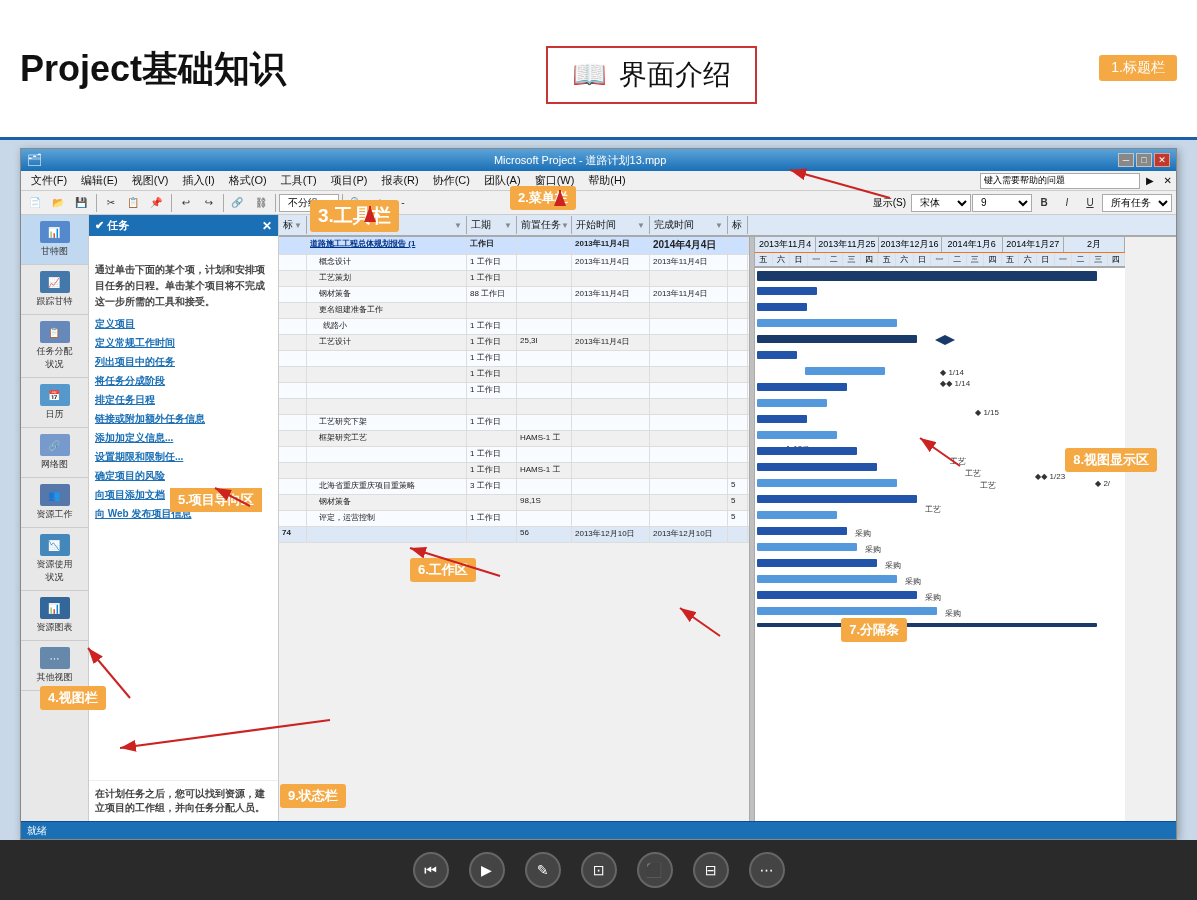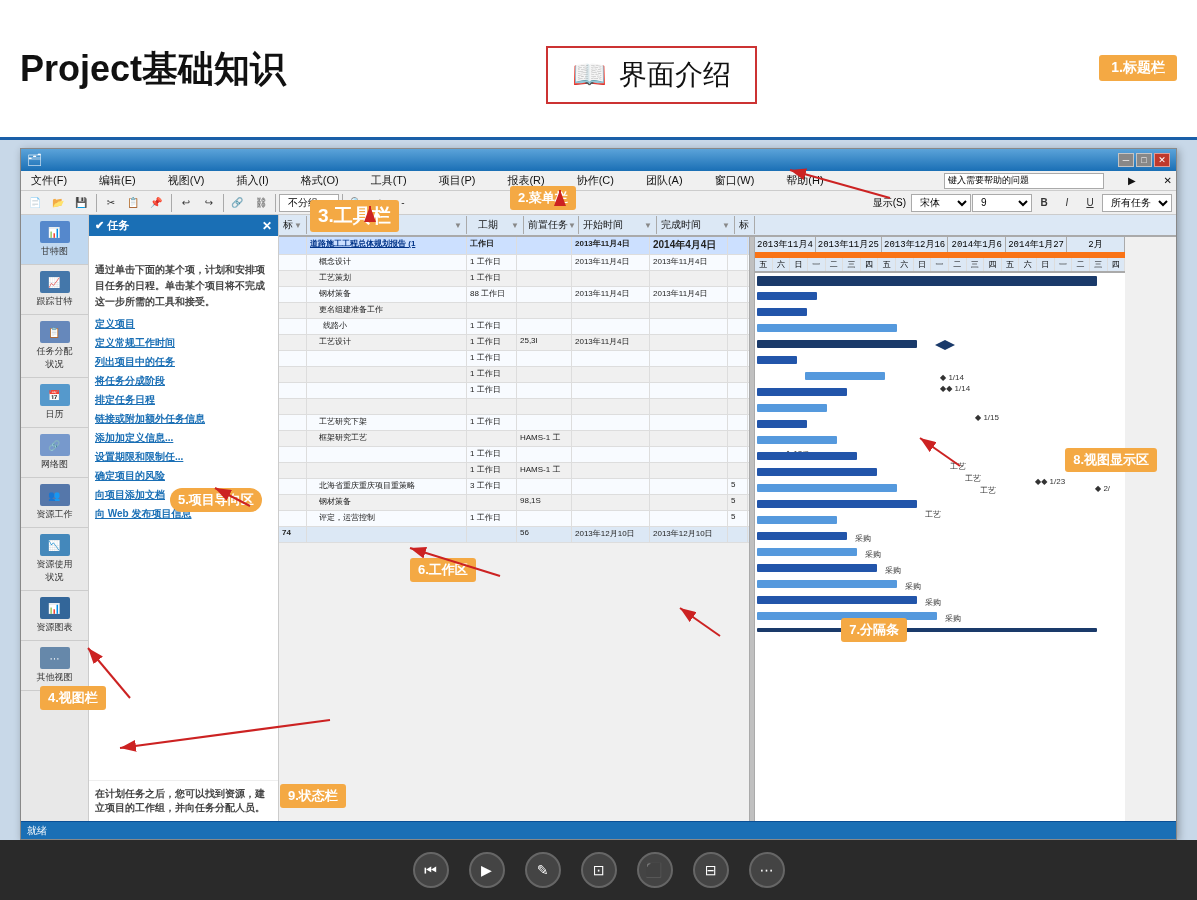--- a/index.html
+++ b/index.html
@@ -73,21 +73,21 @@
     .tb-btn.max { background: #888; }
     .tb-btn.min { background: #888; }
 
     
     .menu-bar {
       background: #f0f0f0;
       height: 20px;
       display: flex;
       align-items: center;
       padding: 0 4px;
-      gap: 20px;
+      gap: 2px;
       border-bottom: 1px solid #ccc;
       font-size: 11px;
       color: #111;
     }
     .menu-item {
       padding: 1px 6px;
       cursor: pointer;
       white-space: nowrap;
     }
 
@@ -299,24 +299,23 @@
       overflow: hidden;
       background: white;
     }
     .gantt-header {
       background: #dce8f5;
       border-bottom: 2px solid #aaa;
     }
     .gantt-header-top {
       display: flex;
       font-size: 9px;
-      border-bottom: 6px solid #f97316;
+      border-bottom: 1px solid #f97316;
       min-height: 11px;
       align-items: center;
-      font-family: Liberation Mono, monospace;
     }
     .gantt-month {
       flex: 1;
       text-align: center;
       border-right: 1px solid #aaa;
       font-size: 9px;
       padding: 1px 2px;
       white-space: nowrap;
     }
     .gantt-header-bottom {
@@ -391,30 +390,31 @@
 
 <div class="header-area">
   <span style="font-size:36px;font-weight:bold;color:#111;">Project基础知识</span>
   <div style="display:flex;flex-direction:column;align-items:center;gap:10px;">
     <div style="border:2px solid #cc3333;padding:8px 24px;display:flex;align-items:center;gap:12px;font-size:26px;margin-top:10px;">
       <span style="color:#2a8a2a;font-size:28px;">📖</span>
       <span style="font-size:28px;color:#111;">界面介绍</span>
     </div>
   </div>
   <div class="header-right" style="width:160px;">
-    <div style="background:#f4a944;color:white;padding:4px 12px;font-size:14px;border-radius:3px;font-weight:bold;margin-bottom:4px;">
+    <div style="background:#f4a944;color:white;padding:4px 12px;font-size:14px;border-radius:3px;font-weight:normal;margin-bottom:4px;">
       <span>1.标题栏</span>
     </div>
   </div>
 </div>
 
 <div class="ms-project-window">
 
   <div class="title-bar">
     <span style="font-size:12px;">🗂</span>
+    <span class="title-bar-text">Microsoft Project - 道路计划13.mpp</span>
     <div class="title-bar-buttons">
       <div class="tb-btn min">─</div>
       <div class="tb-btn max">□</div>
       <div class="tb-btn close">✕</div>
     </div>
   </div>
 
   <div class="menu-bar">
     <span class="menu-item">文件(F)</span>
     <span class="menu-item">编辑(E)</span>
@@ -538,21 +538,21 @@
         <div class="guide-footer">
           在计划任务之后，您可以找到资源，建立项目的工作组，并向任务分配人员。
         </div>
       </div>
 
       <div class="work-area">
 
         <div class="table-header">
           <div class="th-cell" style="width:28px;">标<span class="th-sort">▼</span></div>
           <div class="th-cell" style="width:160px;">任务名称<span class="th-sort">▼</span></div>
-          <div class="th-cell" style="width:50px;margin-left:7px;">工期<span class="th-sort">▼</span></div>
+          <div class="th-cell" style="width:50px;">工期<span class="th-sort">▼</span></div>
           <div class="th-cell" style="width:55px;">前置任务<span class="th-sort">▼</span></div>
           <div class="th-cell" style="width:78px;">开始时间<span class="th-sort">▼</span></div>
           <div class="th-cell" style="width:78px;">完成时间<span class="th-sort">▼</span></div>
           <div class="th-cell" style="width:20px;">标</div>
         </div>
 
         <div style="display:flex;flex:1;overflow:hidden;">
 
           <div style="width:470px;overflow-y:auto;overflow-x:hidden;">
 
@@ -868,21 +868,21 @@
   </div>
 
   <div style="position:absolute;top:52px;left:290px;background:#f4a944;color:white;padding:3px 8px;font-size:19px;font-weight:bold;border-radius:3px;white-space:nowrap;">
     <span>3.工具栏</span>
   </div>
 
   <div style="position:absolute;bottom:130px;left:20px;background:#f4a944;color:white;padding:3px 8px;font-size:13px;font-weight:bold;border-radius:3px;white-space:nowrap;">
     <span>4.视图栏</span>
   </div>
 
-  <div style="position:absolute;top:340px;left:150px;background:#f4a944;color:white;padding:3px 8px;font-size:13px;font-weight:bold;border-radius:12px;white-space:nowrap;">
+  <div style="position:absolute;top:340px;left:150px;background:#f4a944;color:white;padding:3px 8px;font-size:13px;font-weight:bold;border-radius:0;white-space:nowrap;">
     <span>5.项目导向区</span>
   </div>
 
   <div style="position:absolute;top:410px;left:390px;background:#f4a944;color:white;padding:3px 8px;font-size:13px;font-weight:bold;border-radius:3px;white-space:nowrap;">
     <span>6.工作区</span>
   </div>
 
   <div style="position:absolute;top:470px;right:270px;background:#f4a944;color:white;padding:3px 8px;font-size:13px;font-weight:bold;border-radius:3px;white-space:nowrap;">
     <span>7.分隔条</span>
   </div>

